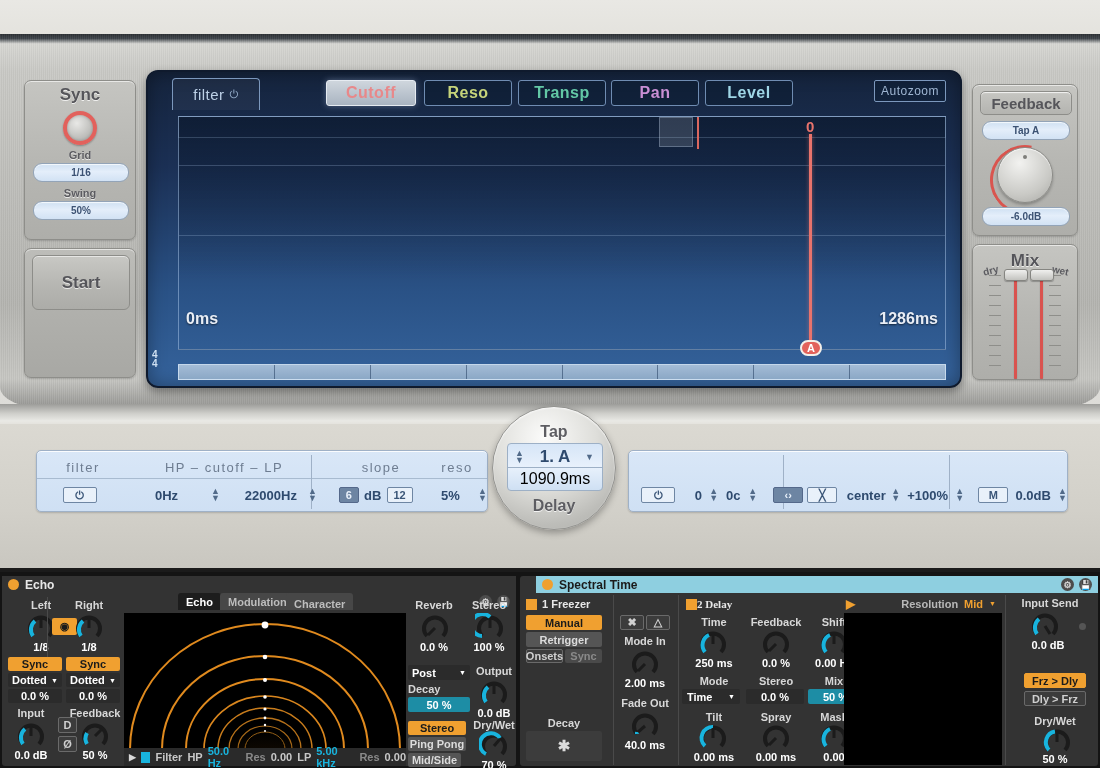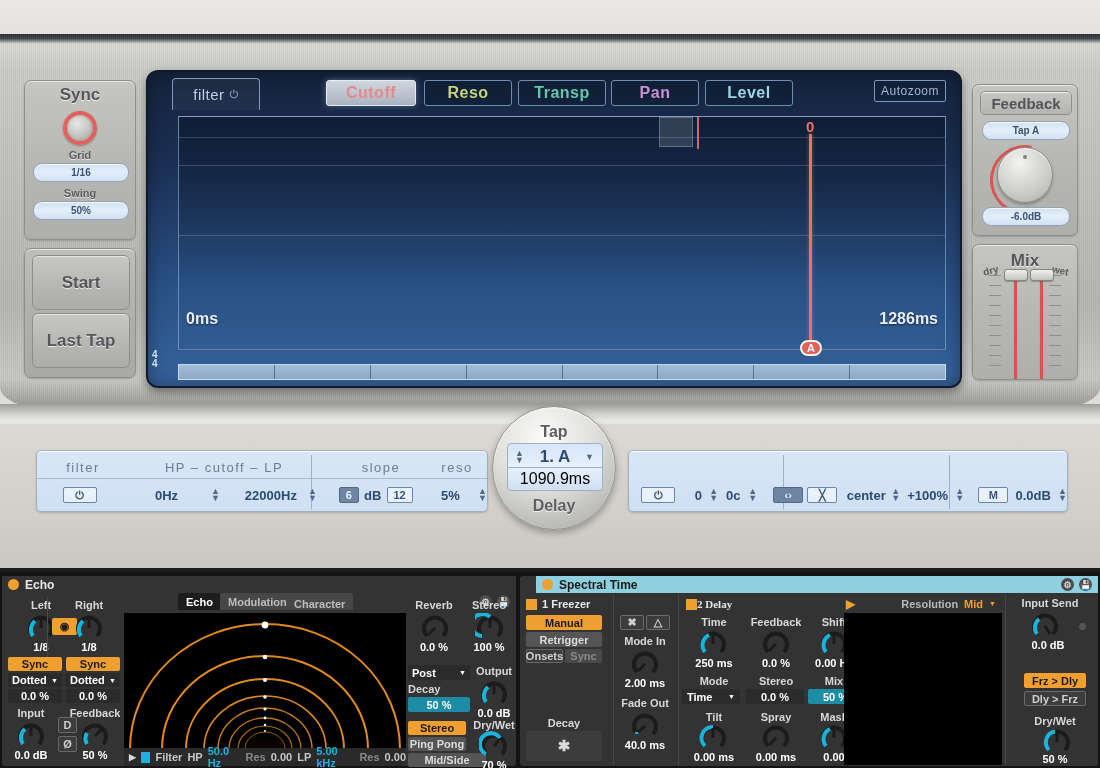--- a/index.html
+++ b/index.html
@@ -306,21 +306,20 @@
     <div class="grp-title" style="top:4px">Sync</div>
     <div class="sync-led" style="top:30px"></div>
     <div class="small-lbl" style="top:68px">Grid</div>
     <div class="lcd" style="left:8px; top:82px; width:96px">1/16</div>
     <div class="small-lbl" style="top:106px">Swing</div>
     <div class="lcd" style="left:8px; top:120px; width:96px">50%</div>
   </div>
 
   <div class="panel-frame" id="transport-group">
     <div class="btn-big" style="top:6px">Start</div>
-    <div class="btn-big" style="top:64px">Last Tap</div>
   </div>
 
   <div id="screen-outer">
     <div class="tabrow">
       <div class="tab-filter">
         <span>filter</span>
         <span class="power-glyph">⏻</span>
       </div>
       <div class="seg-btn sel" id="b0" style="left: 178px; width: 90px; color: rgb(232, 136, 138);">
           <span>Cutoff</span>
@@ -633,21 +632,21 @@
         <svg width="30" height="30" viewBox="0 0 30 30">
           <path d="M7 23 A11 11 0 1 1 23 23" fill="none" stroke="#1b1b1b" stroke-width="4"></path>
           <path d="M7 23 A11 11 0 0 1 9 8" fill="none" stroke="#18b4de" stroke-width="4"></path>
           <line x1="15" y1="15" x2="15" y2="5" stroke="#1b1b1b" stroke-width="3"></line>
         </svg>
       </div>
       <div class="ab-val" style="position:absolute; left:470px; top:114px; width:44px">0.0 dB</div>
 
       <div class="ab-btn amber" style="position:absolute; left:406px; top:128px; width:58px; height:14px;">Stereo</div>
       <div class="ab-btn" style="position:absolute; left:406px; top:144px; width:58px; height:14px;">Ping Pong</div>
-      <div class="ab-btn" style="position:absolute; left:406px; top:160px; width:78px; height:14px;">Mid/Side</div>
+      <div class="ab-btn" style="position:absolute; left:406px; top:160px; width:53px; height:14px;">Mid/Side</div>
 
       <div class="ab-label" style="position:absolute; left:466px; top:126px; width:52px">Dry/Wet</div>
       <div class="ab-knob" style="left:477px; top:138px;">
         <svg width="30" height="30" viewBox="0 0 30 30">
           <path d="M7 23 A11 11 0 1 1 23 23" fill="none" stroke="#1b1b1b" stroke-width="4"></path>
           <path d="M7 23 A11 11 0 1 1 21 7" fill="none" stroke="#18b4de" stroke-width="4"></path>
           <line x1="15" y1="15" x2="21" y2="8" stroke="#1b1b1b" stroke-width="3"></line>
         </svg>
       </div>
       <div class="ab-val" style="position:absolute; left:466px; top:166px; width:52px">70 %</div>

